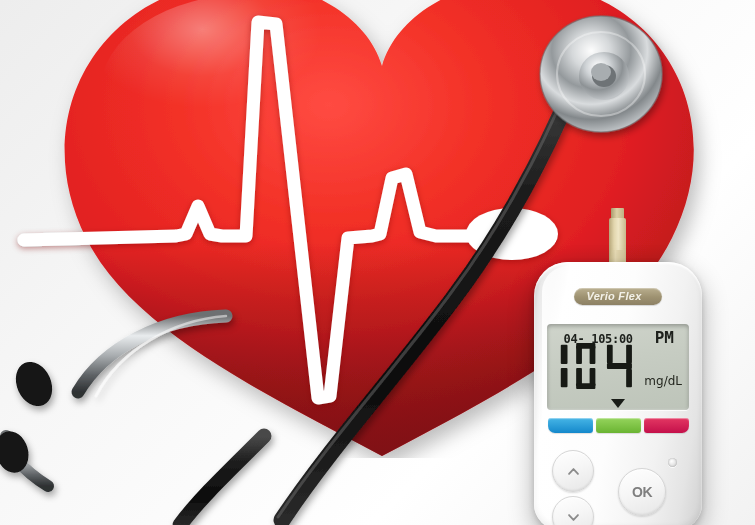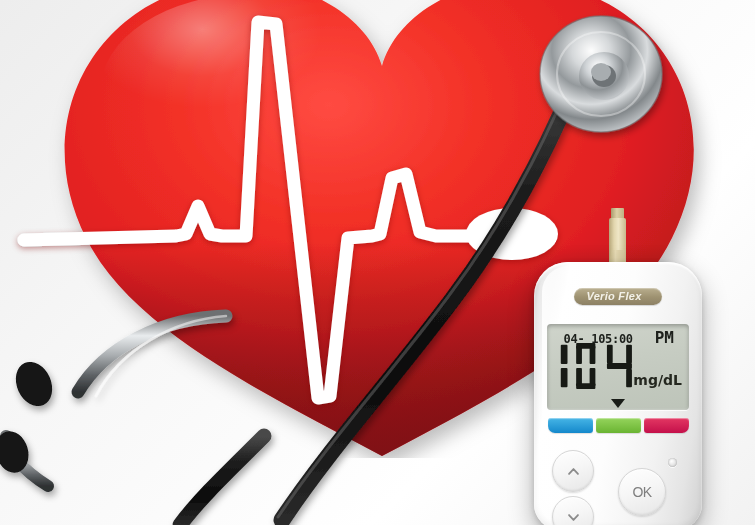--- a/index.html
+++ b/index.html
@@ -183,22 +183,22 @@
     width: 100px;
     height: 48px;
     display: flex;
     align-items: center;
   }
   .lcd-units {
     position: absolute;
     right: 7px;
     bottom: 22px;
     font-family: "DejaVu Sans", sans-serif;
-    font-size: 14px;
-    font-weight: bold;
+    font-size: 12px;
+    font-weight: normal;
     color: #24271f;
     margin-left: 40px;
   }
   .lcd-marker {
     position: absolute;
     left: 50%;
     bottom: 2px;
     transform: translateX(-50%);
     width: 0; height: 0;
     border-left: 7px solid transparent;
@@ -235,21 +235,21 @@
       0 1px 2px rgba(0,0,0,0.14);
     border: 1px solid #d6d6d6;
     display: flex;
     align-items: center;
     justify-content: center;
     color: #8b8b8b;
   }
   .btn-up   { left: 18px; top: 188px; width: 40px; height: 40px; }
   .btn-down { left: 18px; top: 234px; width: 40px; height: 40px; }
   .btn-ok   { left: 84px; top: 206px; width: 46px; height: 46px;
-              font-size: 14px; font-weight: normal; color: #7e7e7e;
+              font-size: 14px; font-weight: bold; color: #7e7e7e;
               letter-spacing: -0.5px; }
   .chev { width: 13px; height: 13px; }
   .led {
     position: absolute;
     left: 134px; top: 196px;
     width: 9px; height: 9px;
     border-radius: 50%;
     background: radial-gradient(circle at 40% 35%, #ffffff 0%, #e3e3e3 55%, #c8c8c8 100%);
     box-shadow: inset 0 0 2px rgba(0,0,0,0.28), 0 1px 0 rgba(255,255,255,0.8);
   }

